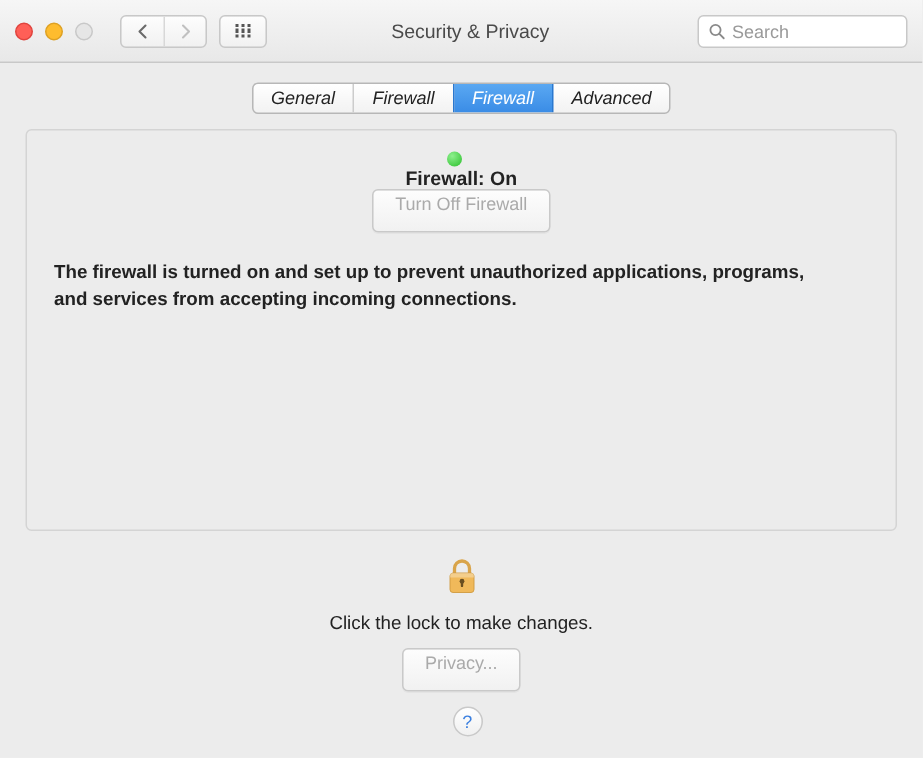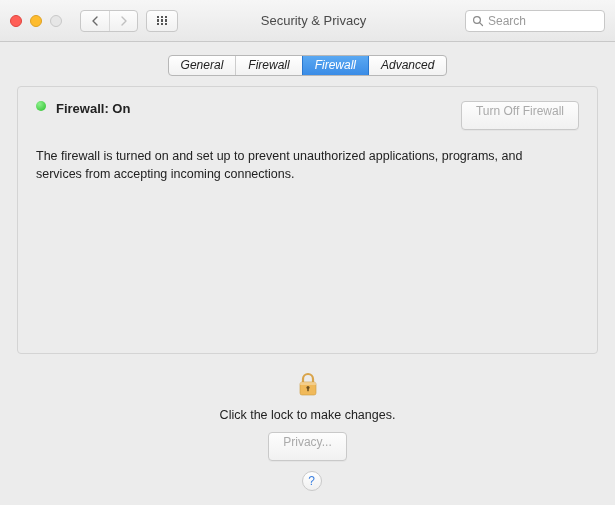--- a/index.html
+++ b/index.html
@@ -157,20 +157,22 @@
     .panel {
       flex: 1;
       background: #ececec;
       border: 1px solid #d4d4d4;
       border-radius: 4px;
       padding: 14px 18px;
       position: relative;
     }
     .status-row {
       display: flex;
+      align-items: center;
+      flex-direction: column;
     }
     .status-dot {
       width: 10px;
       height: 10px;
       border-radius: 50%;
       background: radial-gradient(circle at 35% 30%, #8df08d, #2bbf2b);
       margin-right: 10px;
     }
     .status-text {
       font-size: 13px;
@@ -188,20 +190,21 @@
       padding: 0 14px;
       line-height: 19px;
       box-shadow: 0 1px 0 rgba(0,0,0,0.03);
     }
     .description {
       margin-top: 18px;
       font-size: 12.5px;
       color: #222;
       line-height: 1.4;
       max-width: 520px;
+      font-weight: bold;
     }
     .options-btn-row {
       display: flex;
       justify-content: flex-end;
       margin-top: 20px;
     }
 
     
     .footer {
       display: flex;

